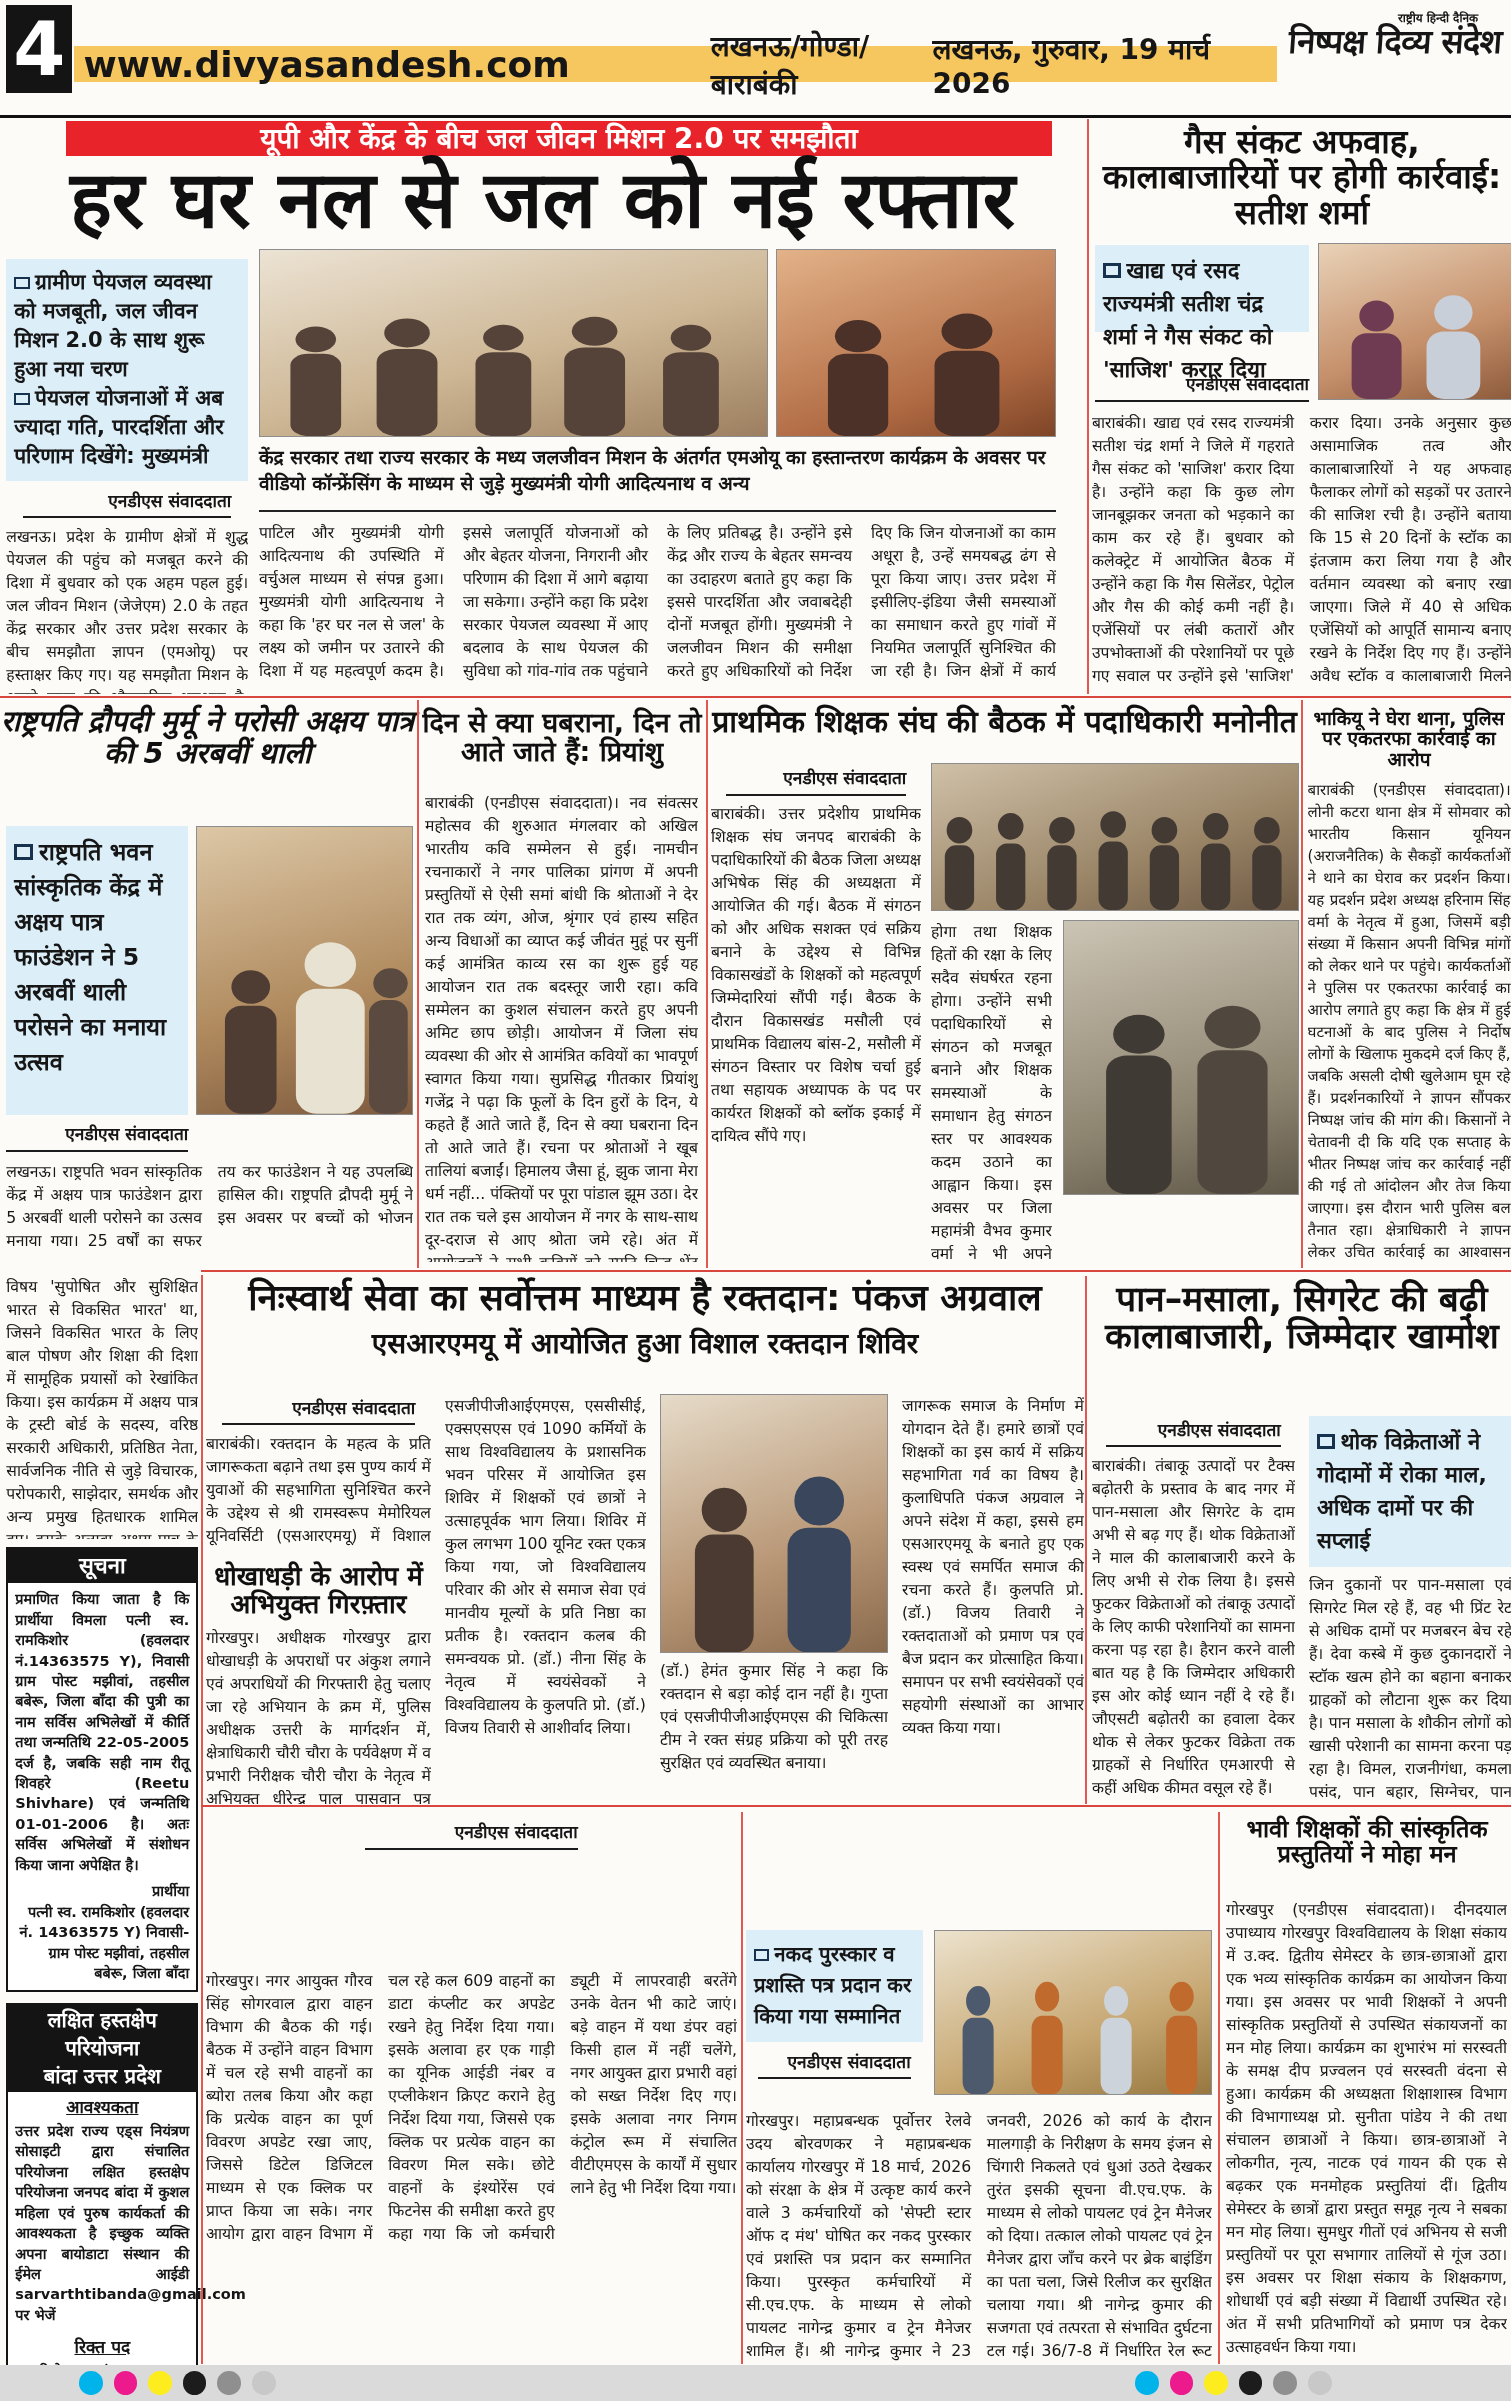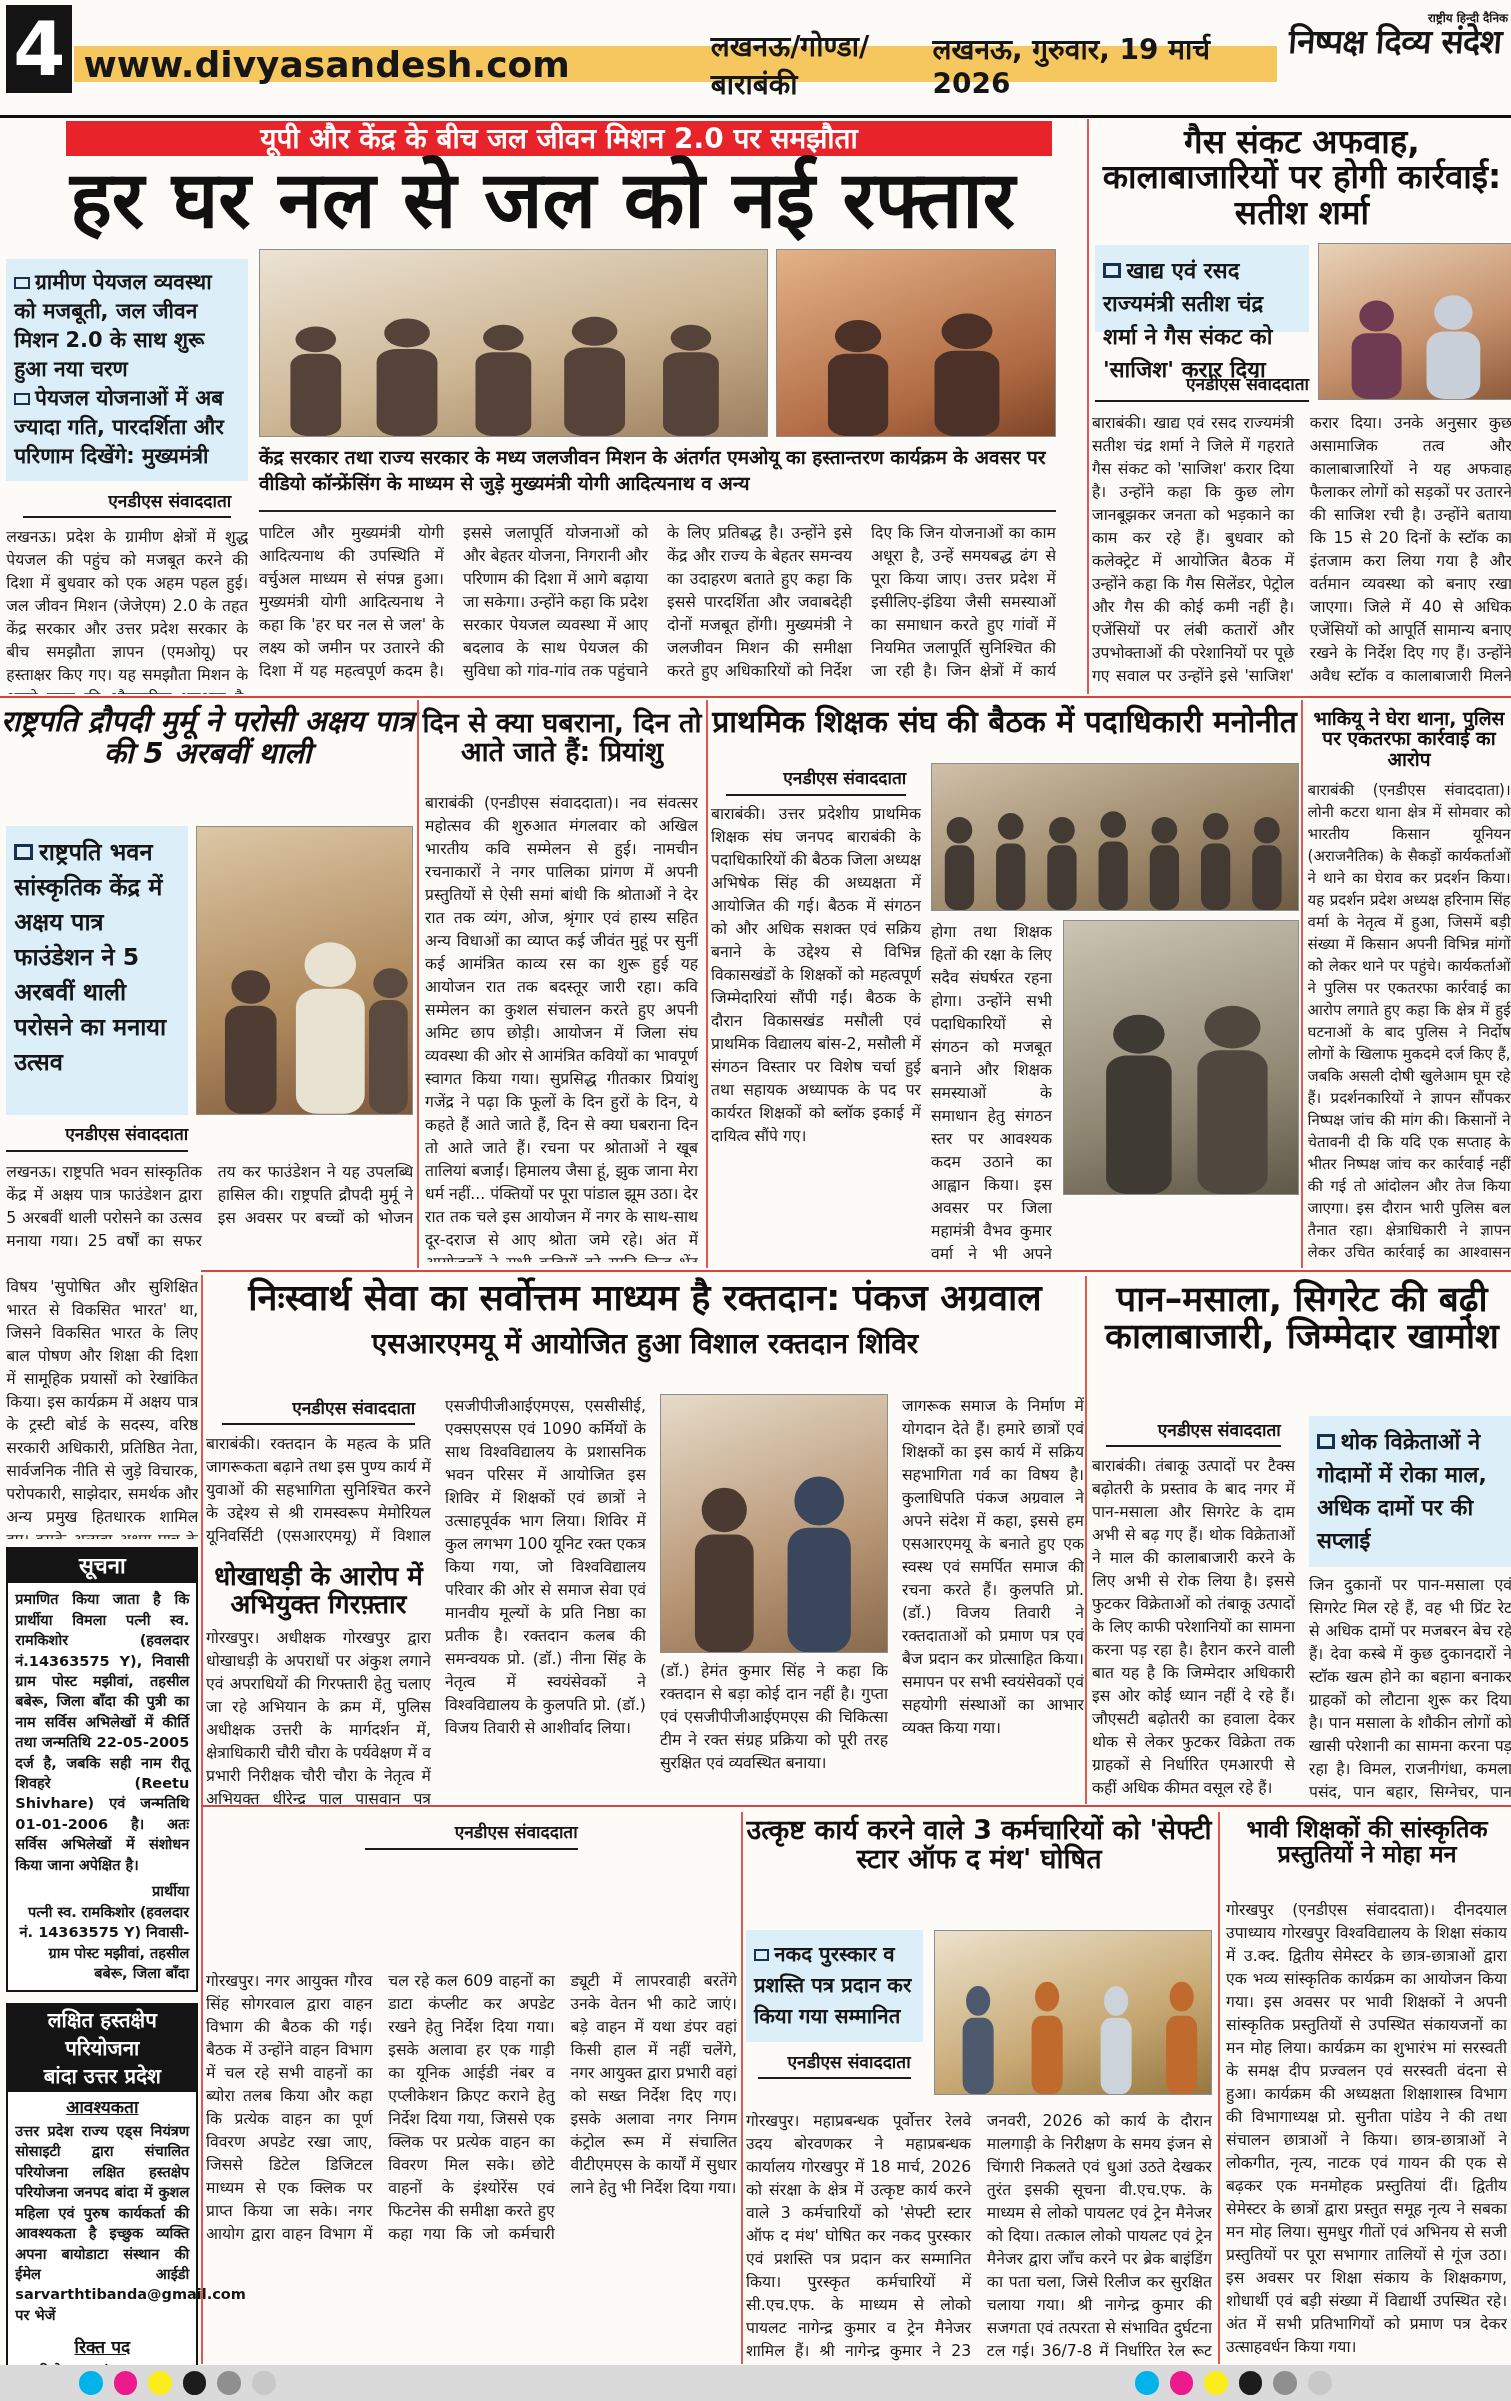--- a/index.html
+++ b/index.html
@@ -7,21 +7,21 @@
         font-family:"DejaVu Sans","Liberation Sans",sans-serif;overflow:hidden;}
   
   .numbox{position:absolute;left:6.3px;top:4.7px;width:66px;height:88px;background:#141414;color:#fff;
           display:flex;align-items:center;justify-content:center;font-size:75px;font-weight:800;}
   .band{position:absolute;left:74px;top:46px;width:1203px;height:36px;background:#f6c75e;
         display:flex;align-items:center;font-weight:700;}
   .band .site{font-size:36px;margin-left:9.4px;font-weight:700;}
   .band .region{font-size:28px;margin-left:141px;}
   .band .dateline{font-size:28px;margin-left:auto;margin-right:14px;}
   .brand{position:absolute;left:1282px;top:9.4px;width:226px;height:97px;text-align:center;}
-  .brand .tagline{font-size:11.8px;font-weight:700;margin-left:86px;text-align:right;}
+  .brand .tagline{font-size:11.8px;font-weight:700;margin-left:86px;}
   .brand .bname{font-size:33px;font-weight:800;line-height:1.05;letter-spacing:-0.8px;transform:skewX(-4deg);}
   .blackrule{position:absolute;left:0;top:115px;width:1512px;height:3.1px;background:#111;}
   
   .hl{font-weight:800;text-align:center;line-height:1.08;color:#101010;margin:0;}
   .bulletbox{background:#dceff9;padding:9.4px 7.9px;font-weight:700;box-sizing:border-box;}
   .sq{display:inline-block;width:0.55em;height:0.42em;border:0.14em solid #16324f;margin-right:0.25em;}
   .byline{font-weight:700;text-align:right;font-size:17.3px;padding-bottom:4.7px;border-bottom:2.4px solid #1b1b1b;
           width:86%;margin:7.9px auto 6.3px auto;}
   .body{font-size:15.7px;line-height:23px;text-align:justify;overflow:hidden;}
   .photo{position:relative;border:0.8px solid #8d8d8d;overflow:hidden;box-sizing:border-box;}
@@ -279,21 +279,20 @@
   <div class="vr" style="left:201px;top:1275px;height:1089px;"></div>
   <div class="vr" style="left:1085px;top:1276px;height:528px;"></div>
   <div class="hr-red" style="left:201px;top:1805px;width:1311px;"></div>
 
   <section style="position:absolute;left:206px;top:1812px;width:531px;height:552px;">
     <div class="byline" style="width:40%;">एनडीएस संवाददाता</div>
     <div class="body" style="position:absolute;left:0;top:157px;width:531px;height:393px;column-count:3;column-gap:15.7px;">गोरखपुर। नगर आयुक्त गौरव सिंह सोगरवाल द्वारा वाहन विभाग की बैठक की गई। बैठक में उन्होंने वाहन विभाग में चल रहे सभी वाहनों का ब्योरा तलब किया और कहा कि प्रत्येक वाहन का पूर्ण विवरण अपडेट रखा जाए, जिससे डिटेल डिजिटल माध्यम से एक क्लिक पर प्राप्त किया जा सके। नगर आयोग द्वारा वाहन विभाग में चल रहे कल 609 वाहनों का डाटा कंप्लीट कर अपडेट रखने हेतु निर्देश दिया गया। इसके अलावा हर एक गाड़ी का यूनिक आईडी नंबर व एप्लीकेशन क्रिएट कराने हेतु निर्देश दिया गया, जिससे एक क्लिक पर प्रत्येक वाहन का विवरण मिल सके। छोटे वाहनों के इंश्योरेंस एवं फिटनेस की समीक्षा करते हुए कहा गया कि जो कर्मचारी ड्यूटी में लापरवाही बरतेंगे उनके वेतन भी काटे जाएं। बड़े वाहन में यथा डंपर वहां किसी हाल में नहीं चलेंगे, नगर आयुक्त द्वारा प्रभारी वहां को सख्त निर्देश दिए गए। इसके अलावा नगर निगम कंट्रोल रूम में संचालित वीटीएमएस के कार्यों में सुधार लाने हेतु भी निर्देश दिया गया।</div>
   </section>
 
   <section style="position:absolute;left:746px;top:1812px;width:466px;height:552px;">
-    <h2 class="hl" style="font-size:27px;padding-top:3.1px;">उत्कृष्ट कार्य करने वाले 3 कर्मचारियों को 'सेफ्टी स्टार ऑफ द मंथ' घोषित</h2>
     <div style="position:absolute;left:0;top:118px;width:466px;height:165px;display:flex;gap:11px;">
       <div style="width:177px;">
         <div class="bulletbox" style="font-size:20.4px;line-height:31px;">
           <span class="sq"></span><span>नकद पुरस्कार व प्रशस्ति पत्र प्रदान कर किया गया सम्मानित</span>
         </div>
         <div class="byline">एनडीएस संवाददाता</div>
       </div>
       <div class="photo" style="flex:1;background:linear-gradient(160deg,#ece2cd,#c7a873 60%,#97773f);">
         <svg viewBox="0 0 160 60" preserveAspectRatio="none">
             <g fill="#4d5a6e">

